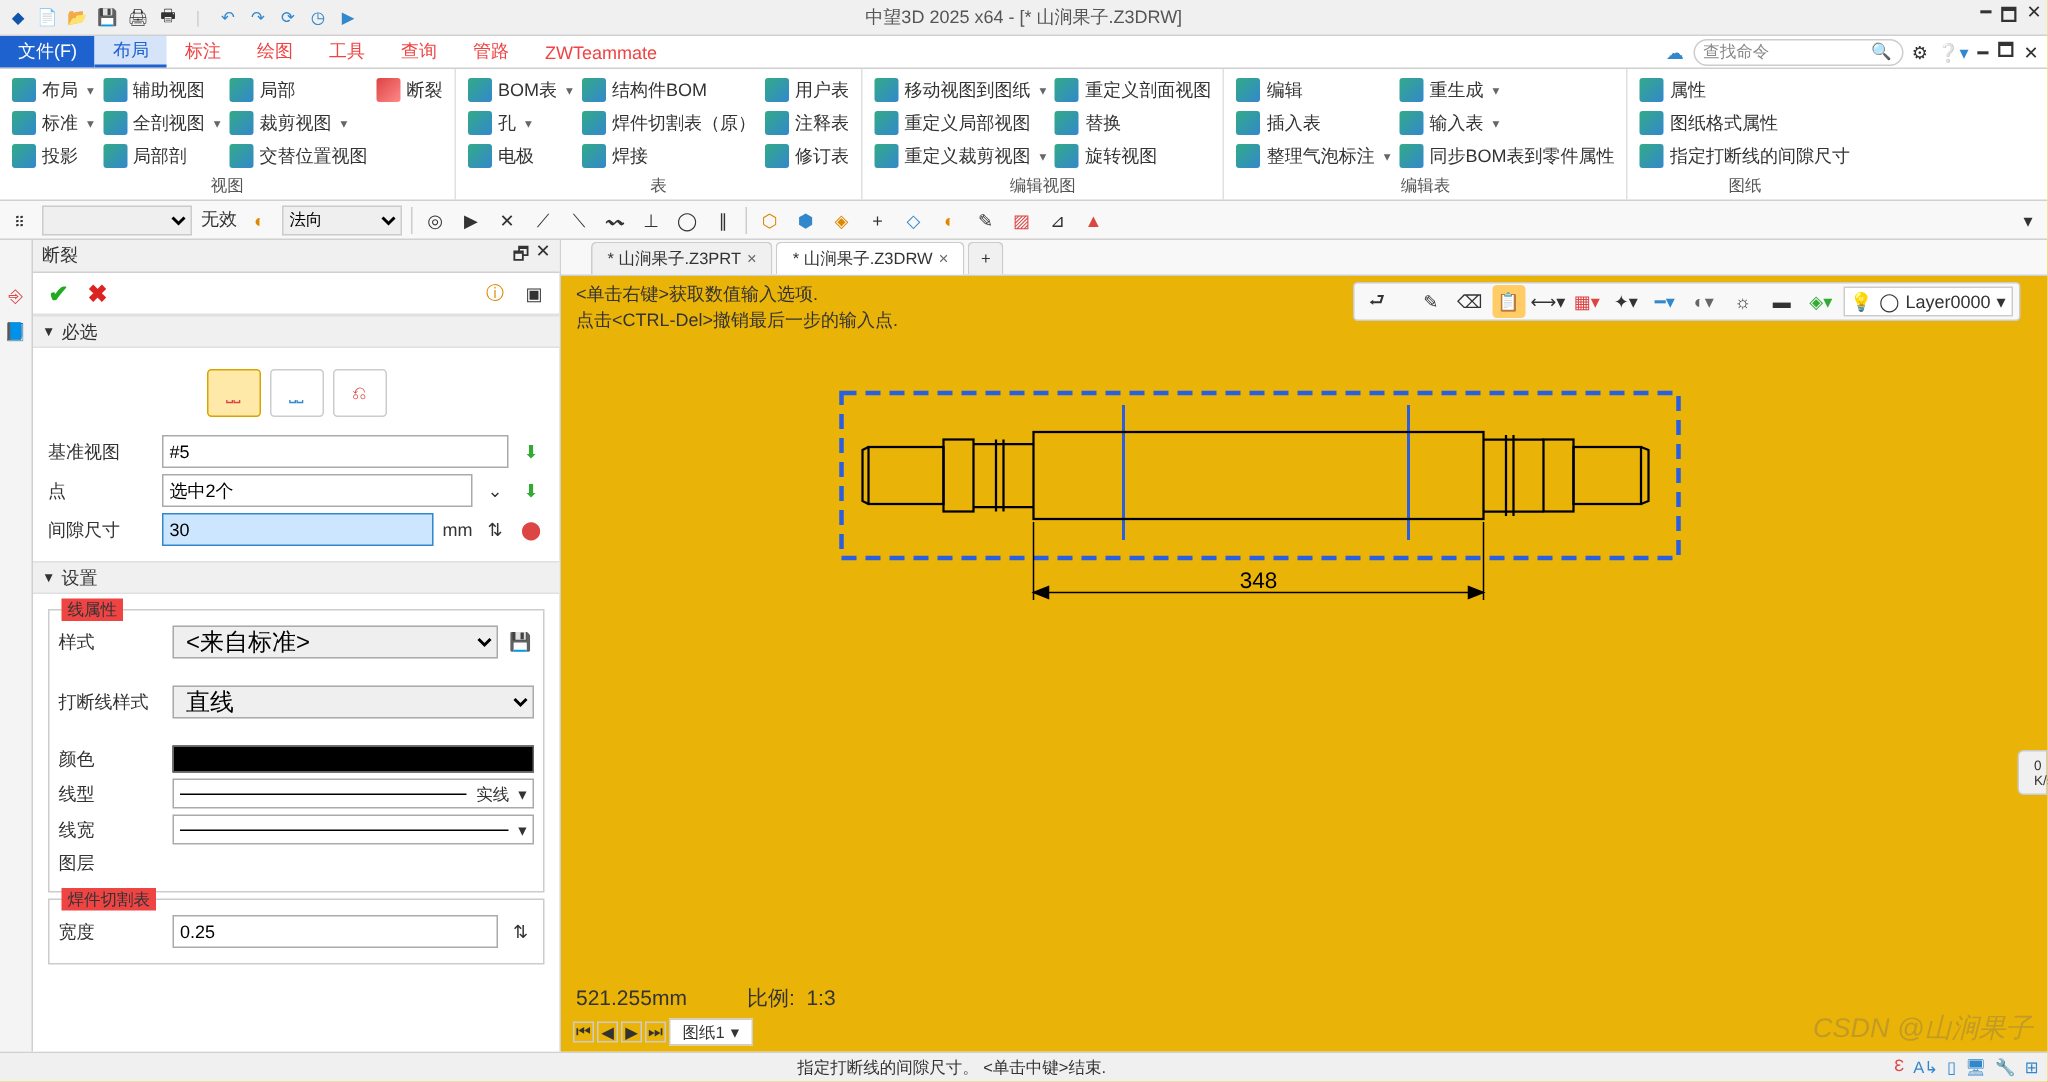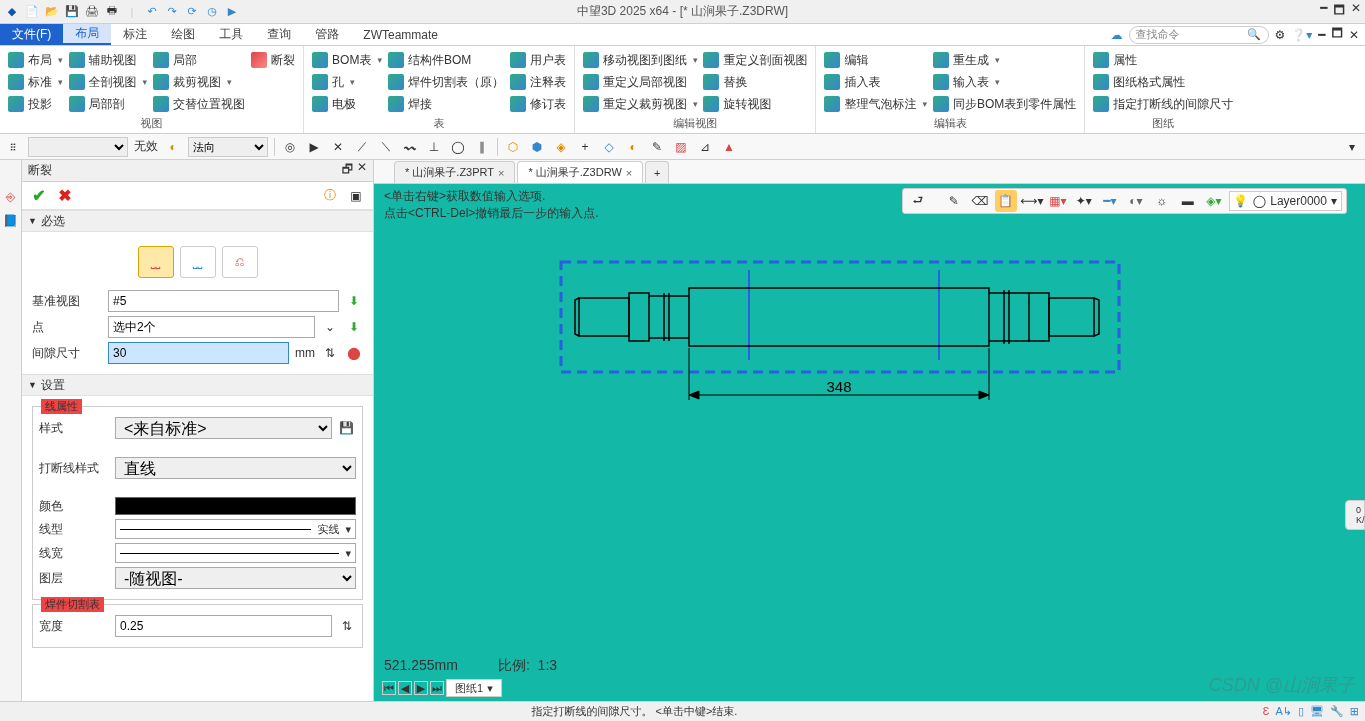--- a/index.html
+++ b/index.html
@@ -3,21 +3,21 @@
 <meta charset="utf-8">
 <style>
 * { box-sizing: border-box; margin: 0; padding: 0; font-family: "Microsoft YaHei", sans-serif; }
 body { width: 1365px; height: 721px; background: #fff; font-size: 12px; color: #333; overflow: hidden; position: relative; }
 .titlebar { height: 24px; background: #f0f0f0; display: flex; align-items: center; padding: 0 4px; border-bottom: 1px solid #d0d0d0; }
 .titlebar .qat { display: flex; gap: 4px; align-items: center; }
 .titlebar .qat span { width: 16px; height: 16px; display: inline-flex; align-items: center; justify-content: center; font-size: 11px; }
 .titlebar .title { position: absolute; left: 50%; transform: translateX(-50%); font-size: 12px; color: #555; }
 .titlebar .wincontrols { margin-left: auto; display: flex; gap: 6px; }
 .menubar { height: 22px; background: #fff; display: flex; align-items: stretch; border-bottom: 1px solid #d0d0d0; position: relative; }
-.menubar .tab { padding: 0 12px; display: flex; align-items: center; font-size: 12px; cursor: pointer; color: #404040; }
+.menubar .tab { padding: 0 12px; display: flex; align-items: center; font-size: 12px; cursor: pointer; color: #ef4444; }
 .menubar .tab.file { background: #1e62d0; color: #fff; }
 .menubar .tab.active { background: #d6e4fa; color: #1e62d0; border-bottom: 2px solid #1e62d0; }
 .menubar .right { margin-left: auto; display: flex; align-items: center; gap: 6px; padding-right: 6px; }
 .searchbox { height: 18px; width: 140px; border: 1px solid #ccc; border-radius: 9px; padding: 0 6px; display: flex; align-items: center; color: #888; font-size: 11px; }
 .ribbon { height: 88px; background: #fff; display: flex; border-bottom: 1px solid #d0d0d0; }
 .rgroup { border-right: 1px solid #e0e0e0; padding: 4px 8px 2px; display: flex; flex-direction: column; position: relative; }
 .rgroup .gbody { display: flex; gap: 6px; flex: 1; }
 .rgroup .glabel { text-align: center; font-size: 11px; color: #555; margin-top: 2px; }
 .ritem { display: flex; align-items: center; gap: 4px; font-size: 12px; white-space: nowrap; height: 20px; cursor: pointer; }
 .ritem .ic { width: 16px; height: 16px; display: inline-block; background: linear-gradient(135deg,#3a8,#38c); border-radius: 2px; }
@@ -43,21 +43,21 @@
 .frow { display: flex; align-items: center; margin: 4px 0; gap: 6px; }
 .flabel { width: 70px; font-size: 12px; }
 .finput { flex: 1; height: 22px; border: 1px solid #aaa; padding: 0 4px; font-size: 12px; }
 .selinput { height: 22px; border: 1px solid #aaa; padding: 0 4px; font-size: 16px; flex: 1; }
 .sm-ic { width: 18px; height: 18px; display: inline-flex; align-items: center; justify-content: center; cursor: pointer; }
 .fieldset { border: 1px solid #ccc; padding: 6px; margin: 4px 0; position: relative; }
 .fieldset .fslegend { position: absolute; top: -8px; left: 8px; background: #ef4444; padding: 0 4px; font-size: 11px; }
 .colorswatch { flex: 1; height: 18px; background: #000; border: 1px solid #666; }
 .linetype { flex: 1; height: 20px; border: 1px solid #aaa; display: flex; align-items: center; padding: 0 4px; font-size: 11px; gap: 6px; }
 .linetype .line { flex: 1; height: 1px; background: #000; }
-.canvas-area { flex: 1; display: flex; flex-direction: column; background: #14b8a6; position: relative; }
+.canvas-area { flex: 1; display: flex; flex-direction: column; background: #eab308; position: relative; }
 .doc-tabs { height: 24px; background: #f8f8f8; border-bottom: 1px solid #d0d0d0; display: flex; align-items: flex-end; padding-left: 20px; }
 .doc-tab { height: 22px; padding: 0 10px; display: flex; align-items: center; gap: 4px; font-size: 11px; border: 1px solid #ccc; border-bottom: none; background: #f0f0f0; margin-right: 2px; border-radius: 4px 4px 0 0; cursor: pointer; }
 .doc-tab.active { background: #fff; }
 .doc-tab .close { font-size: 11px; color: #666; }
 .canvas-toolbar { position: absolute; top: 28px; right: 18px; left: auto; height: 26px; display: flex; align-items: center; gap: 4px; border: 1px solid #ccc; background: #f8f8f8; padding: 0 4px; border-radius: 3px; }
 .canvas-toolbar .cbtn { width: 22px; height: 22px; display: inline-flex; align-items: center; justify-content: center; cursor: pointer; }
 .canvas-toolbar .layerbox { display: flex; align-items: center; border: 1px solid #ccc; height: 20px; padding: 0 4px; gap: 4px; background: #fff; }
 .hint { position: absolute; top: 28px; left: 10px; font-size: 12px; color: #333; line-height: 1.4; }
 .drawing { position: absolute; top: 100px; left: 185px; }
 .statusline { position: absolute; bottom: 26px; left: 10px; font-size: 14px; color: #333; display: flex; gap: 40px; }
@@ -441,21 +441,20 @@
           </div>
           <div class="frow">
             <span class="flabel">线宽</span>
             <div class="linetype">
                 <span class="line"></span>
                 <span>▾</span>
               </div>
           </div>
           <div class="frow">
             <span class="flabel">图层</span>
-            <select class="selinput"><option>-随视图-</option></select>
           </div>
         </div>
         <div class="fieldset">
           <span class="fslegend">焊件切割表</span>
           <div class="frow">
             <span class="flabel">宽度</span>
             <input class="finput" value="0.25" style="">
             <span class="sm-ic">⇅</span>
           </div>
         </div>

